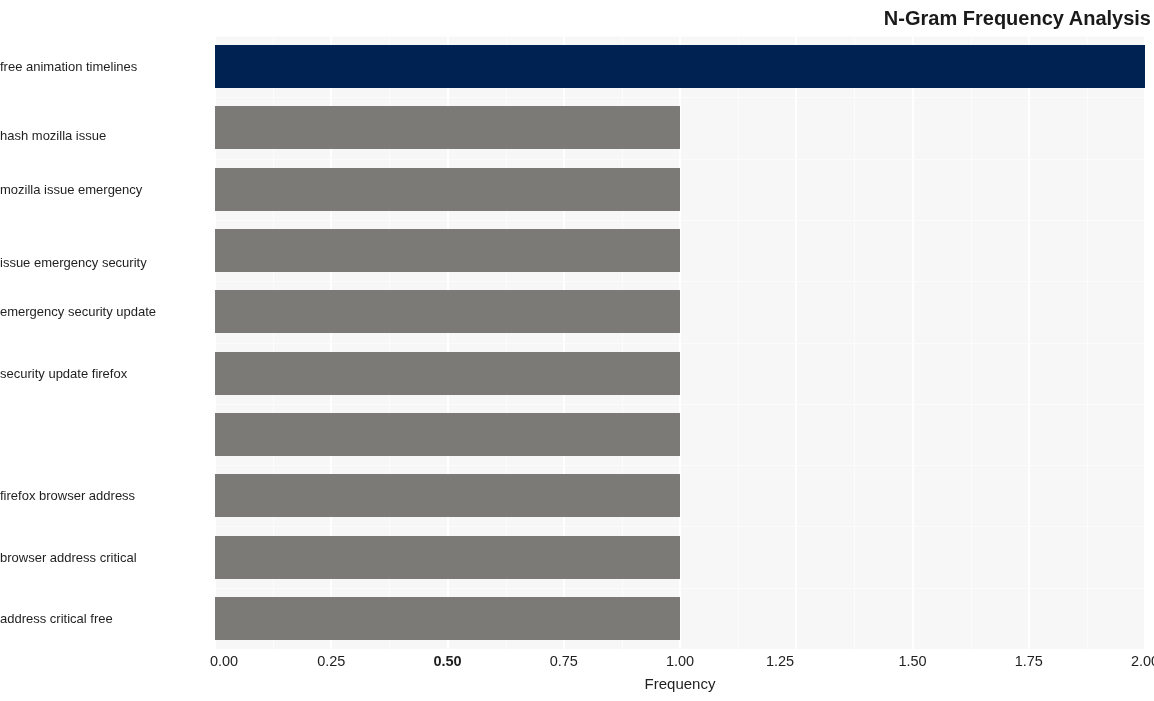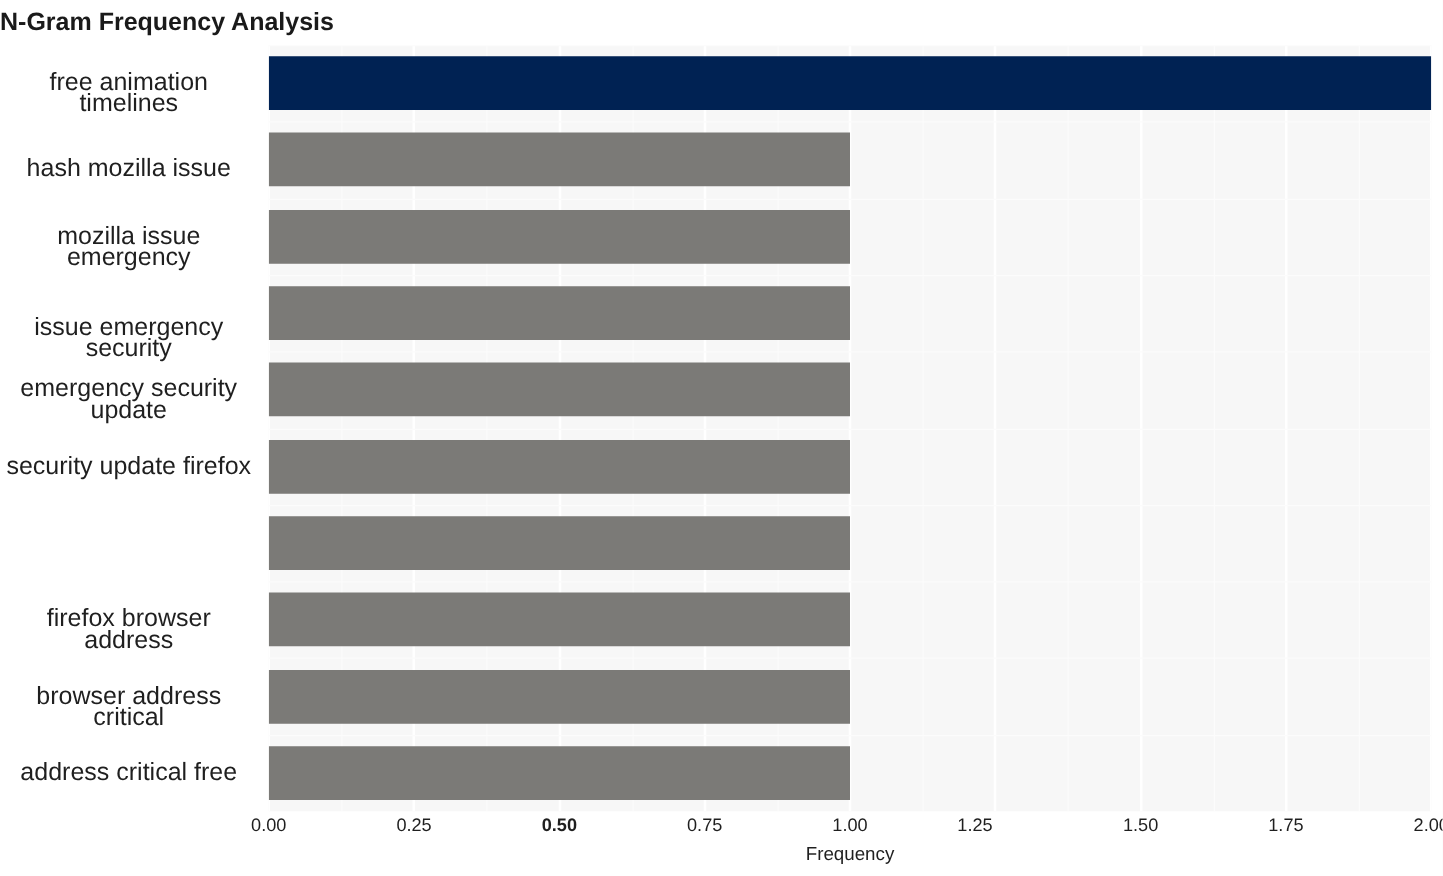--- a/index.html
+++ b/index.html
@@ -22,21 +22,21 @@
     height: 701px;
     background: #ffffff;
   }
 
   
   #chart-title {
     position: absolute;
     left: 0;
     top: 6px;
     width: 1151px;
-    text-align: left;
+    text-align: right;
     font-size: 20px;
     font-weight: bold;
     color: #1a1a1a;
     letter-spacing: 0px;
     line-height: 24px;
   }
 
   
   #plot-area {
     position: absolute;
@@ -71,22 +71,22 @@
     position: absolute;
     left: 0;
     height: 43px;
   }
 
   
   .ytick {
     position: absolute;
     right: 1154px;
     width: 206px;
-    text-align: center;
-    font-size: 20px;
+    text-align: left;
+    font-size: 13px;
     color: #1f1f1f;
     line-height: 17px;
   }
   #y-labels {
     position: absolute;
     left: 0;
     top: 36px;
     width: 206px;
     height: 613px;
   }
@@ -184,21 +184,21 @@
       <div class="ytick" style="top: 144.75px; padding-right: 9px;">mozilla issue emergency</div>
       <div class="ytick" style="top: 218px; padding-right: 4px;">issue emergency security</div>
       <div class="ytick" style="top: 267.35px; padding-right: 9px;">emergency security update</div>
       <div class="ytick" style="top: 328.65px; padding-right: 9px;">security update firefox</div>
       <div class="ytick" style="top: 451.25px; padding-right: 9px;">firefox browser address</div>
       <div class="ytick" style="top: 573.85px; padding-right: 9px;">address critical free</div>
       <div class="ytick" style="top: 512.55px; padding-right: 9px;">browser address critical</div>
     </div>
 
   <div id="x-labels">
-      <div class="xtick" style="left: 0px; text-align: center;">0.00</div>
+      <div class="xtick" style="left: 9px; text-align: center;">0.00</div>
       <div class="xtick" style="left: 116.25px;">0.25</div>
       <div class="xtick" style="left: 232.5px; font-weight: bold;">0.50</div>
       <div class="xtick" style="left: 348.75px;">0.75</div>
       <div class="xtick" style="left: 465px;">1.00</div>
       <div class="xtick" style="left: 565px;">1.25</div>
       <div class="xtick" style="left: 697.5px;">1.50</div>
       <div class="xtick" style="left: 813.75px;">1.75</div>
       <div class="xtick" style="left: 930px;">2.00</div>
     </div>
 

